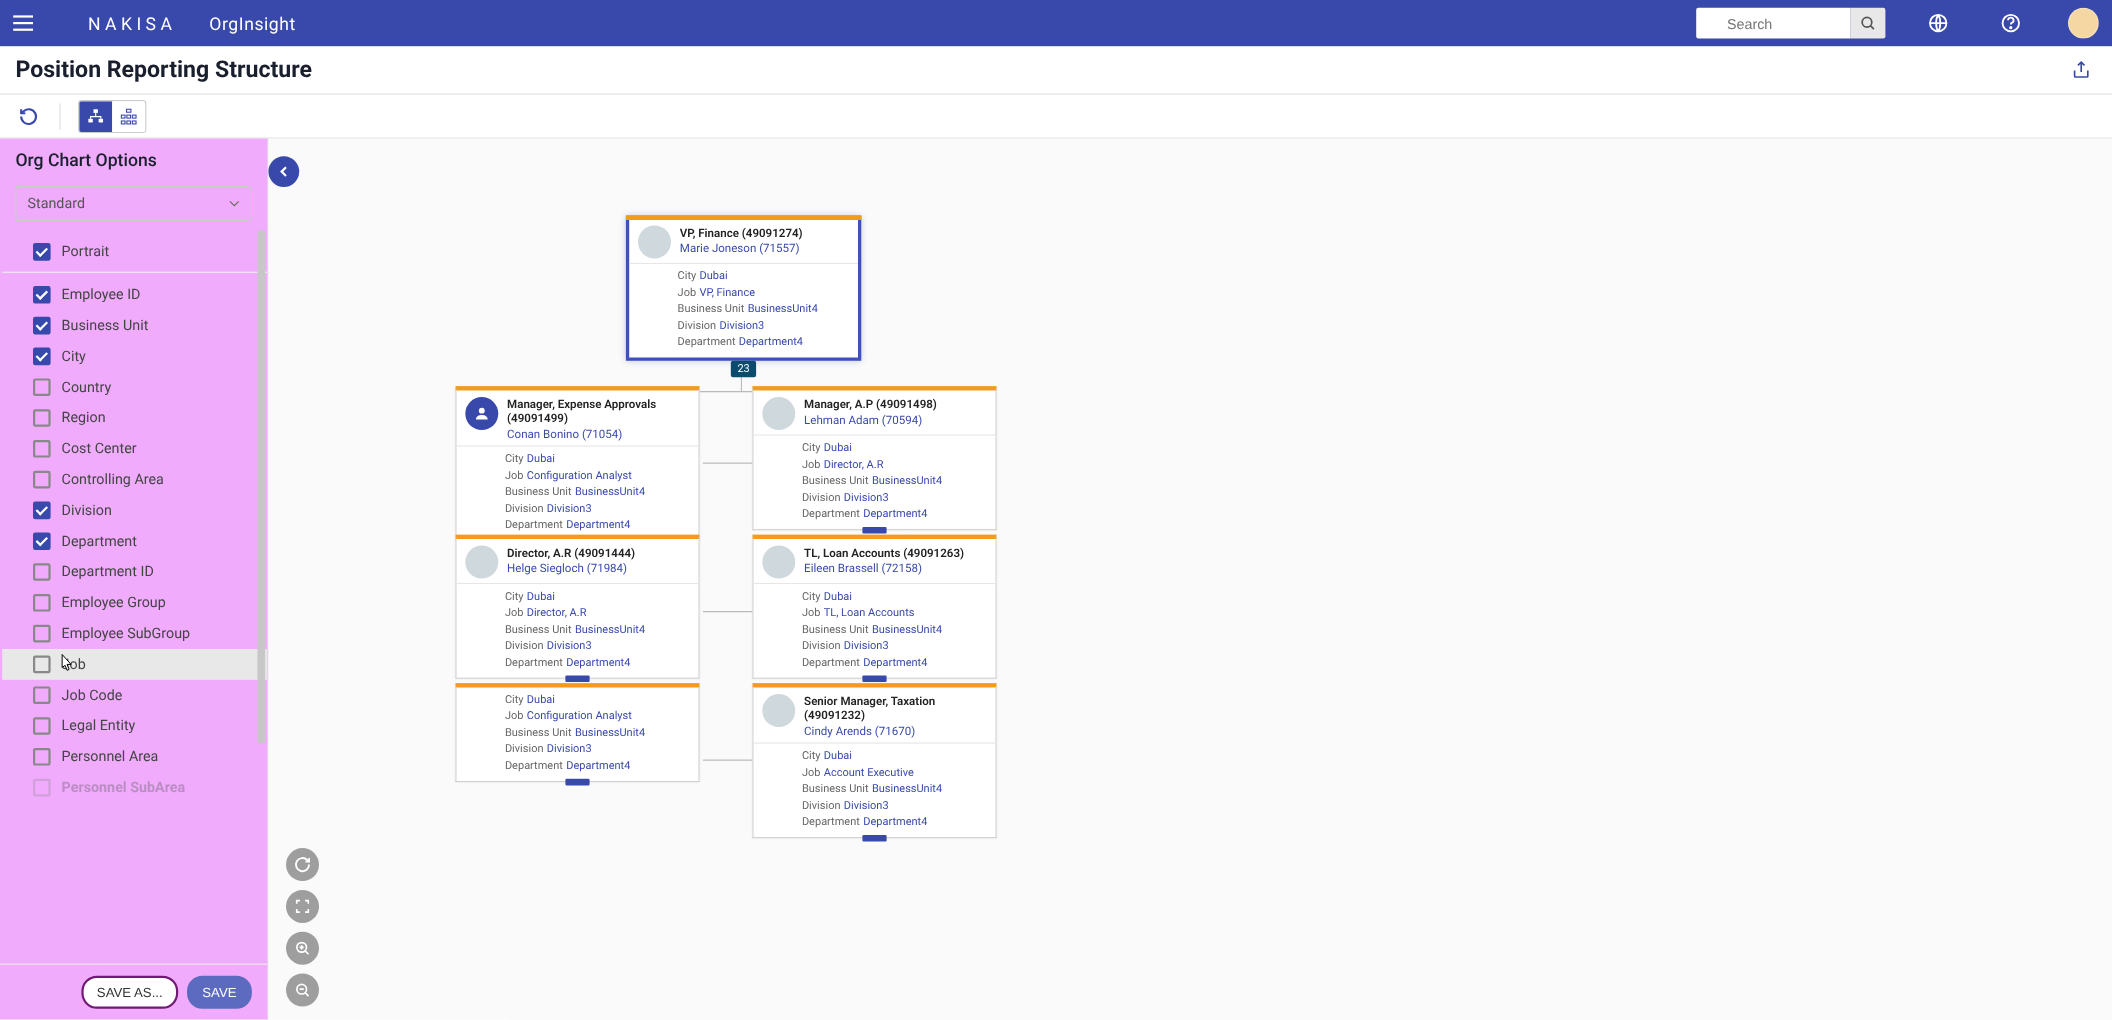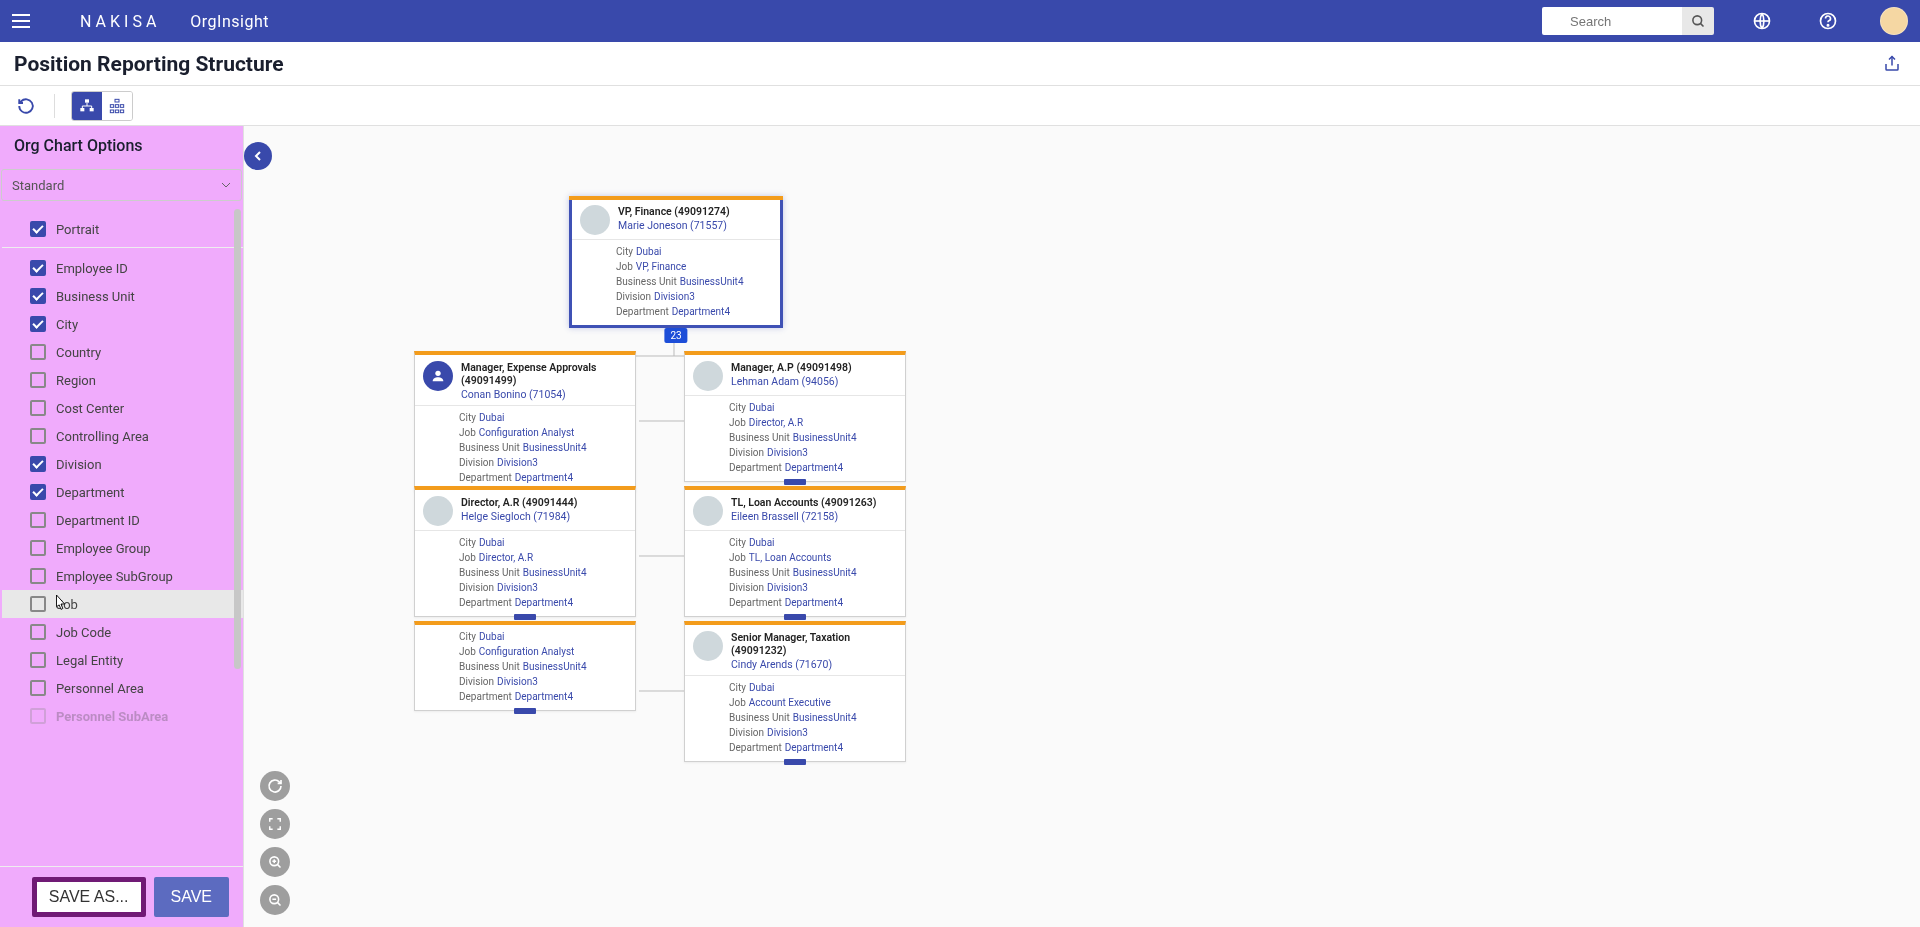--- a/index.html
+++ b/index.html
@@ -30,32 +30,32 @@
 .view-btns { display: flex; border: 1px solid #ccc; border-radius: 3px; overflow: hidden; }
 .view-btn { width: 30px; height: 28px; display: flex; align-items: center; justify-content: center; cursor: pointer; background: #fff; color: #3949ab; }
 .view-btn.active { background: #3949ab; color: #fff; }
 
 
 .main { display: flex; height: calc(100vh - 126px); position: relative; }
 
 
 .sidebar { width: 244px; border-right: 1px solid #e0e0e0; display: flex; flex-direction: column; position: relative; background: #f0abfc; }
 .sidebar-header { padding: 10px 14px 6px; font-size: 16px; font-weight: 500; color: #1a1f2e; }
-.select-wrap { padding: 8px 1px; }
+.select-wrap { padding: 8px 14px; }
 .select { width: 100%; height: 32px; border: 1px solid #ccc; border-radius: 3px; padding: 0 10px; display: flex; align-items: center; justify-content: space-between; color: #555; cursor: pointer; }
 .options-list { flex: 1; overflow-y: auto; padding: 6px 0 0 2px; position: relative; }
 .options-scrollbar { position: absolute; right: 2px; top: 0; width: 7px; height: 70%; background: #c7c7c7; border-radius: 4px; }
 .opt-row { display: flex; align-items: center; padding: 6px 14px 6px 28px; gap: 10px; font-size: 13px; color: #444; cursor: pointer; }
 .opt-row.highlighted { background: #e8e8e8; }
 .opt-row.section-break { border-bottom: 1px solid #eee; padding-bottom: 10px; margin-bottom: 6px; }
 .checkbox { width: 16px; height: 16px; border: 2px solid #888; border-radius: 2px; flex-shrink: 0; position: relative; }
 .checkbox.checked { background: #3949ab; border-color: #3949ab; }
 .checkbox.checked::after { content: ""; position: absolute; left: 3px; top: 0px; width: 4px; height: 8px; border: solid #fff; border-width: 0 2px 2px 0; transform: rotate(45deg); }
 .sidebar-footer { padding: 10px 14px; display: flex; justify-content: flex-end; gap: 8px; border-top: 1px solid #eee; }
-.btn { padding: 6px 12px; border: 5px solid #701a75; background: #fff; color: #333; font-size: 16px; border-radius: 2px; cursor: pointer; }
+.btn { padding: 6px 12px; border: 2px solid #701a75; background: #fff; color: #333; font-size: 12px; border-radius: 14px; cursor: pointer; }
 .btn.primary { background: #5c6bc0; color: #fff; border-color: #5c6bc0; }
 
 
 .collapse-tab { position: absolute; left: 244px; top: 16px; width: 28px; height: 28px; background: #3949ab; border-radius: 50%; display: flex; align-items: center; justify-content: center; color: #fff; cursor: pointer; z-index: 5; }
 
 
 .canvas { flex: 1; position: relative; background: #fafafa; overflow: hidden; }
 .canvas-controls { position: absolute; left: 16px; bottom: 12px; display: flex; flex-direction: column; gap: 8px; }
 .ctrl-btn { width: 30px; height: 30px; border-radius: 50%; background: #9e9e9e; color: #fff; display: flex; align-items: center; justify-content: center; cursor: pointer; font-size: 14px; }
 
@@ -70,21 +70,21 @@
 .card-avatar { width: 30px; height: 30px; border-radius: 50%; background: #cfd8dc; flex-shrink: 0; }
 .card-avatar.placeholder { background: #3949ab; display: flex; align-items: center; justify-content: center; color: #fff; }
 .card-titles { flex: 1; }
 .card-pos { font-weight: 600; color: #222; font-size: 10.5px; }
 .card-emp { color: #3949ab; font-size: 10.5px; margin-top: 1px; }
 .card-body { padding: 4px 8px 6px 44px; font-size: 10px; line-height: 1.5; }
 .card-body .row { display: flex; gap: 3px; }
 .card-body .lbl { color: #666; }
 .card-body .val { color: #3949ab; }
 .card-handle { position: absolute; bottom: -4px; left: 50%; transform: translateX(-50%); width: 22px; height: 6px; background: #3949ab; border-radius: 1px; }
-.root-badge { position: absolute; bottom: -18px; left: 50%; transform: translateX(-50%); background: #1d4ed8; color: #fff; font-size: 10px; padding: 2px 6px; border-radius: 2px; }
+.root-badge { position: absolute; bottom: -18px; left: 50%; transform: translateX(-50%); background: #0c4a6e; color: #fff; font-size: 10px; padding: 2px 6px; border-radius: 2px; }
 
 .cursor-pointer { position: absolute; width: 18px; height: 22px; z-index: 20; pointer-events: none; }
 </style>
 </head>
 <body>
 
 <div class="header">
   <div class="hamburger">
       <span></span>
       <span></span>
@@ -331,21 +331,21 @@
               <span class="val">Department4</span>
             </div>
           </div>
           <div class="card-handle"></div>
         </div>
         <div class="card" style="left: 270px; top: 155px;">
           <div class="card-head">
             <div class="card-avatar"></div>
             <div class="card-titles">
               <div class="card-pos">Manager, A.P (49091498)</div>
-              <div class="card-emp">Lehman Adam (94056)</div>
+              <div class="card-emp">Lehman Adam (70594)</div>
             </div>
           </div>
           <div class="card-body">
             <div class="row">
               <span class="lbl">City</span>
               <span class="val">Dubai</span>
             </div>
             <div class="row">
               <span class="lbl">Job</span>
               <span class="val">Director, A.R</span>

